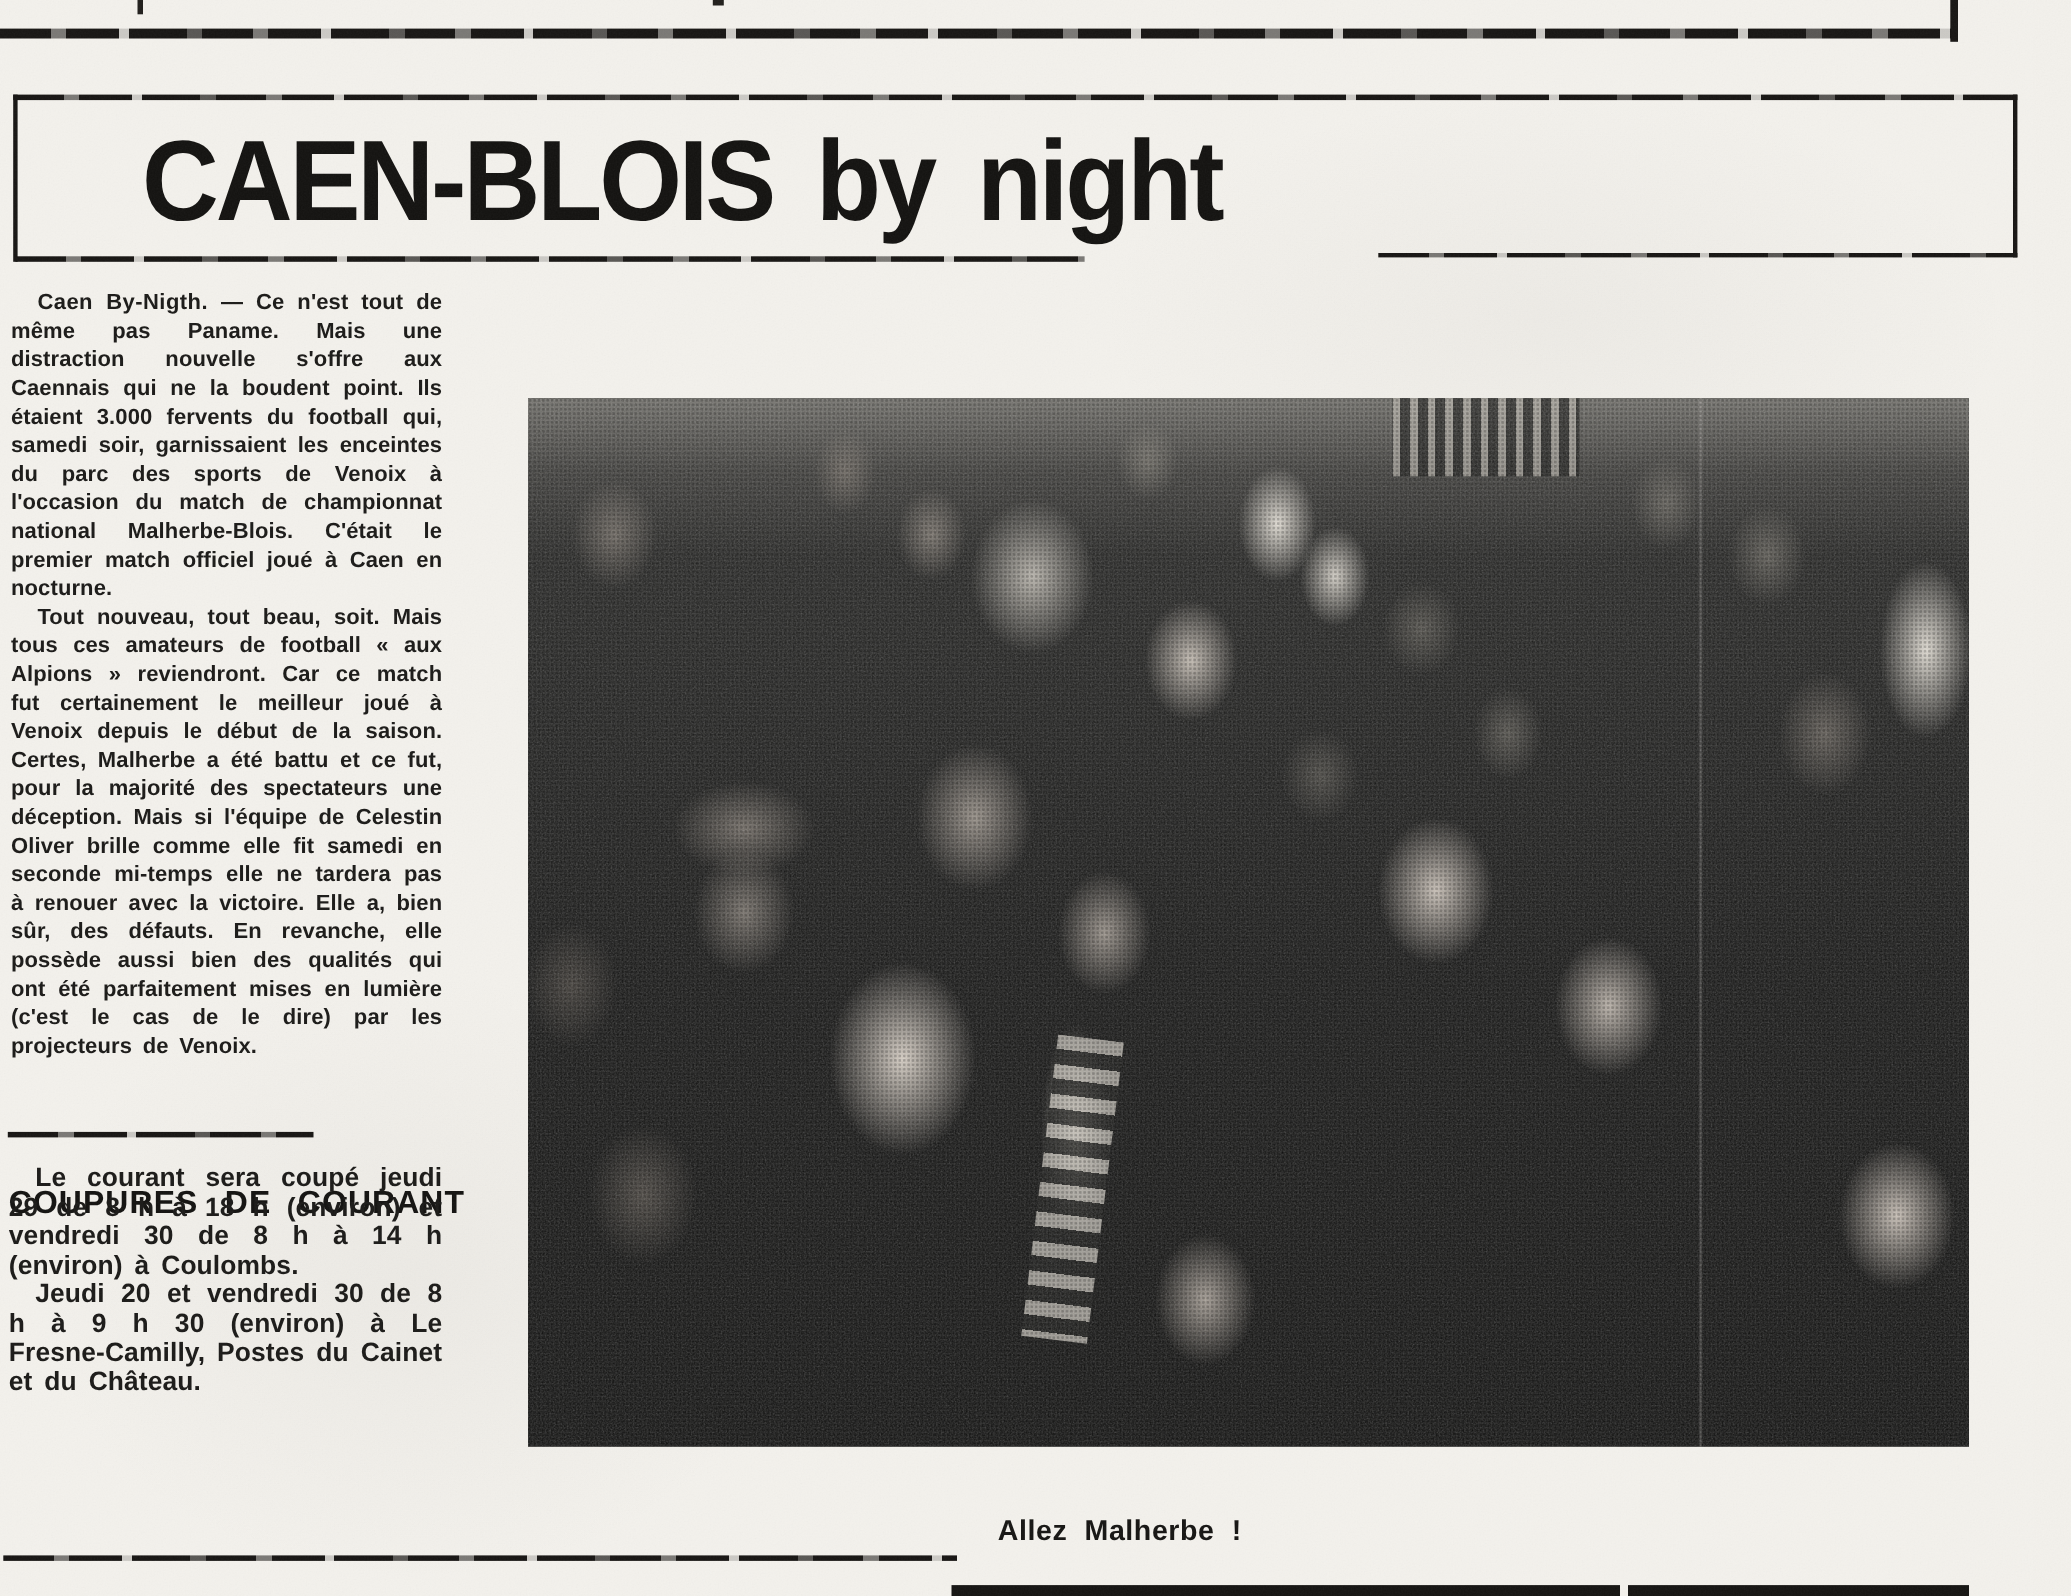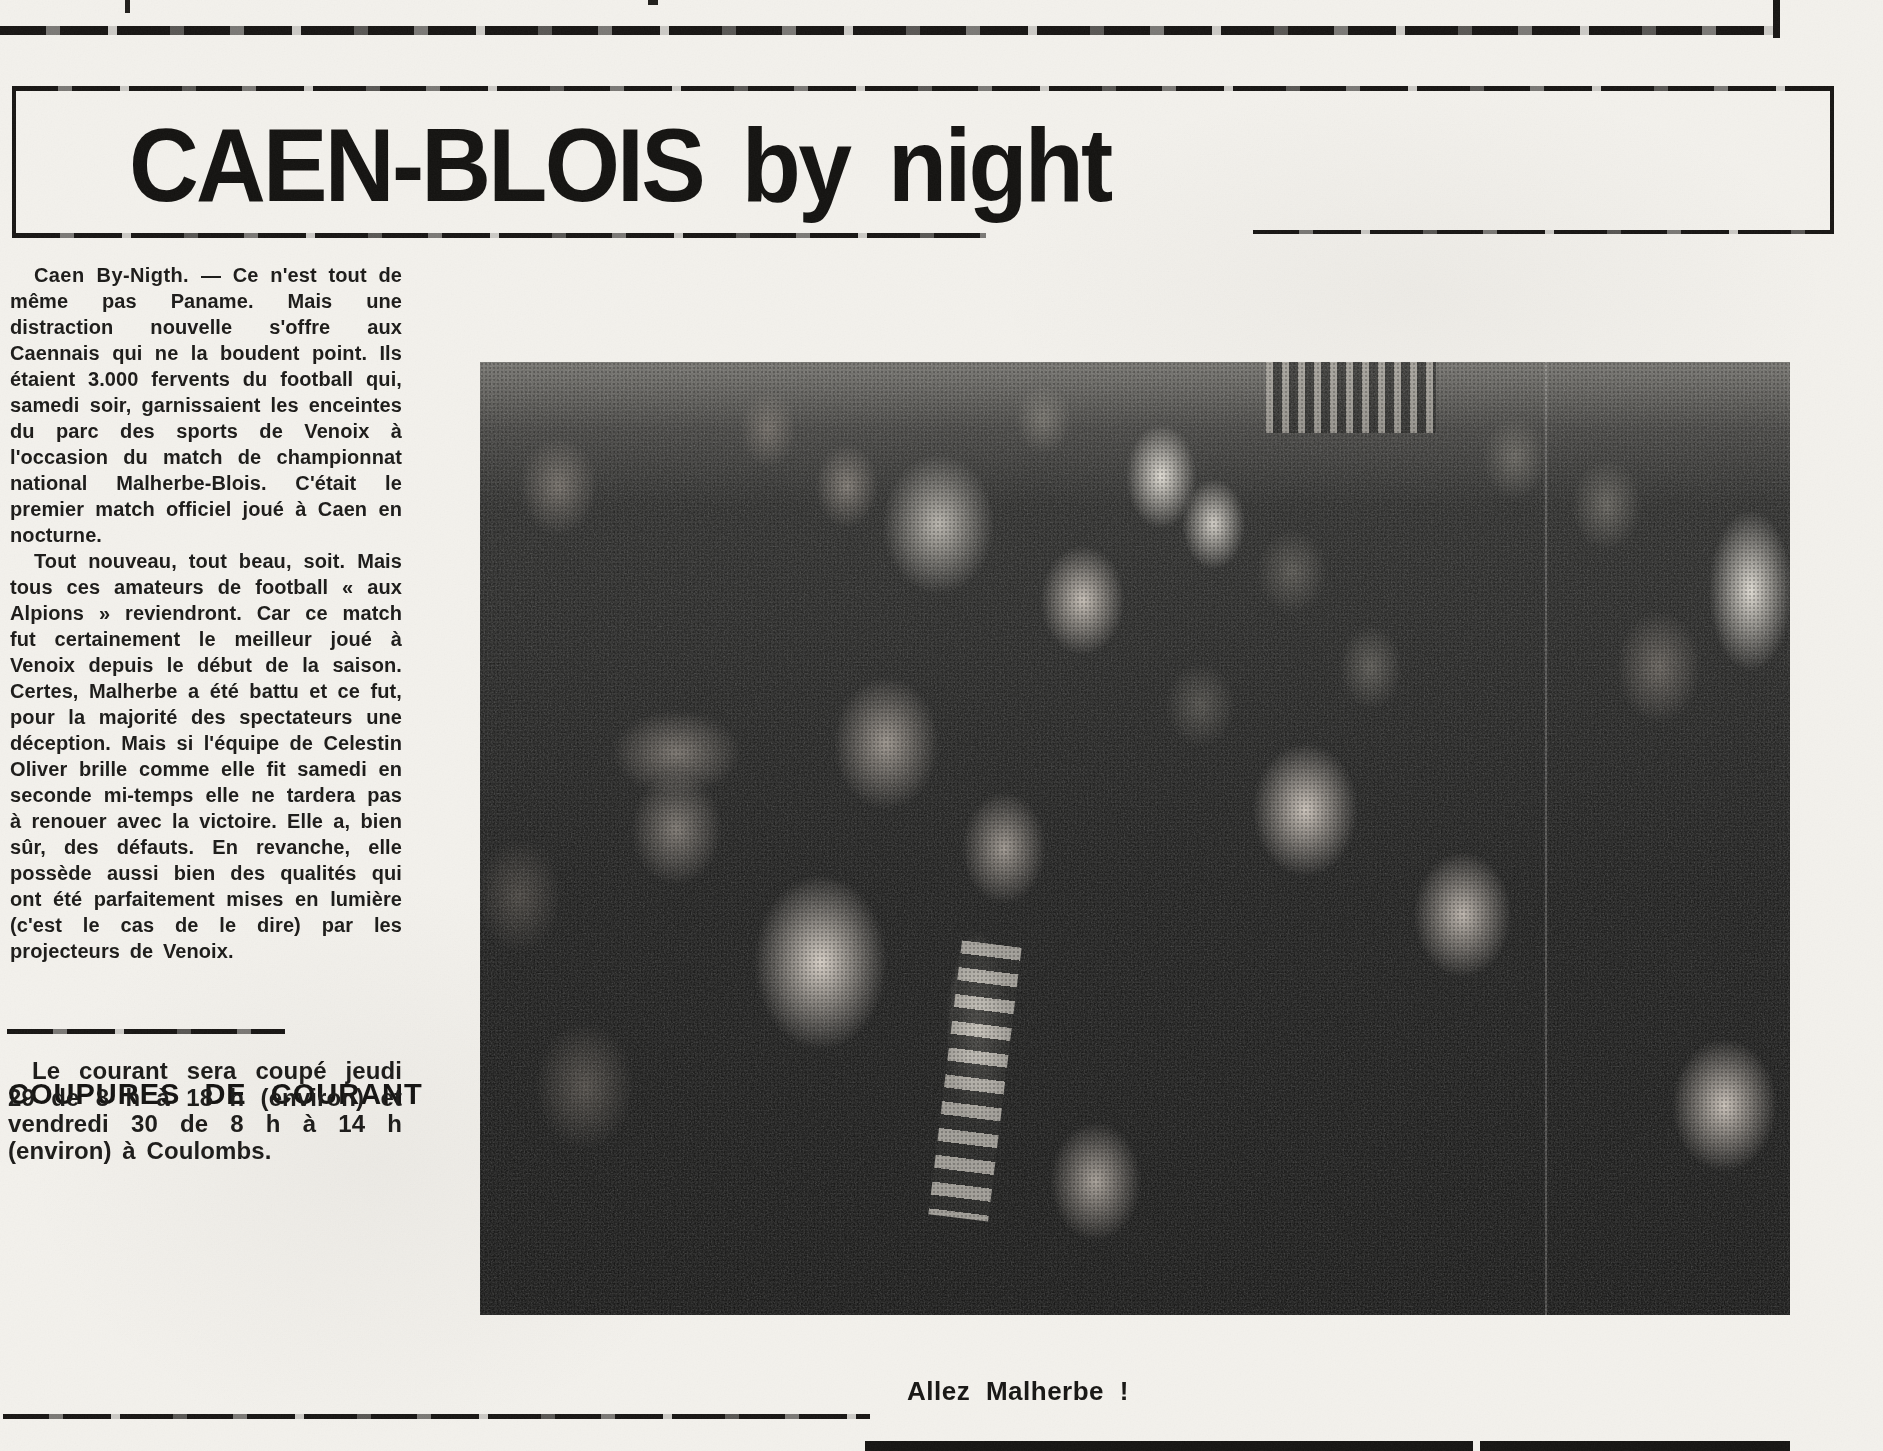--- a/index.html
+++ b/index.html
@@ -117,20 +117,21 @@
   <div id="article-col" class="abs col">
     <p><span class="lead-in">Caen By-Nigth.</span> <span>— Ce n'est tout de même pas Paname. Mais une distraction nouvelle s'offre aux Caennais qui ne la boudent point. Ils étaient 3.000 fervents du football qui, samedi soir, garnissaient les enceintes du parc des sports de Venoix à l'occasion du match de championnat national Malherbe-Blois. C'était le premier match officiel joué à Caen en nocturne.</span></p>
     <p><span>Tout nouveau, tout beau, soit. Mais tous ces amateurs de football « aux Alpions » reviendront. Car ce match fut certainement le meilleur joué à Venoix depuis le début de la saison. Certes, Malherbe a été battu et ce fut, pour la majorité des spectateurs une déception. Mais si l'équipe de Celestin Oliver brille comme elle fit samedi en seconde mi-temps elle ne tardera pas à renouer avec la victoire. Elle a, bien sûr, des défauts. En revanche, elle possède aussi bien des qualités qui ont été parfaitement mises en lumière (c'est le cas de le dire) par les projecteurs de Venoix.</span></p>
   </div>
 
   <div class="abs rough" style="left:7px;top:1029px;width:278px;height:5px;"></div>
 
   <div id="outages-title" class="abs">COUPURES DE COURANT</div>
   <div id="outages-col" class="abs col">
     <p>Le courant sera coupé jeudi 29 de 8 h à 18 h (environ) et vendredi 30 de 8 h à 14 h (environ) à Coulombs.</p>
+    <p>Jeudi 20 et vendredi 30 de 8 h à 9 h 30 (environ) à Le Fresne-Camilly, Postes du Cainet et du Château.</p>
   </div>
 
   <div id="photo" class="abs">
     <div id="fence-stripes" class="abs"></div>
     <div id="scarf-stripes" class="abs"></div>
     <div id="photo-crease" class="abs"></div>
     <svg class="grain" width="1310" height="953">
       <filter id="g">
           <feTurbulence type="fractalNoise" baseFrequency="0.7" numOctaves="2" seed="7"></feTurbulence>
           <feColorMatrix type="saturate" values="0"></feColorMatrix>

